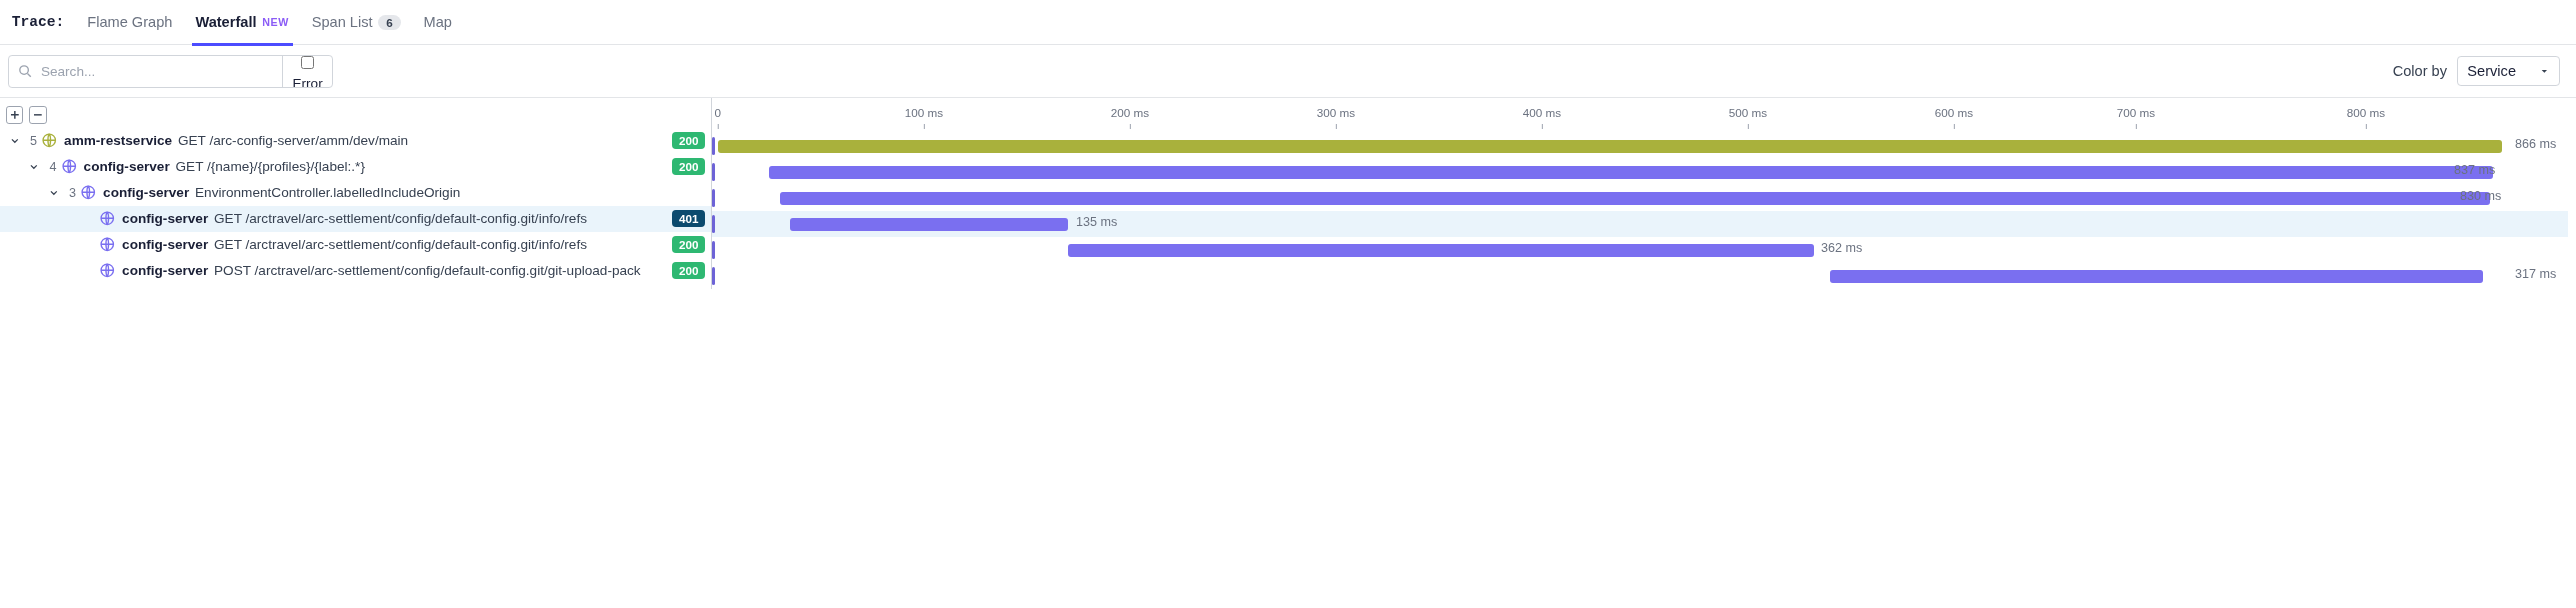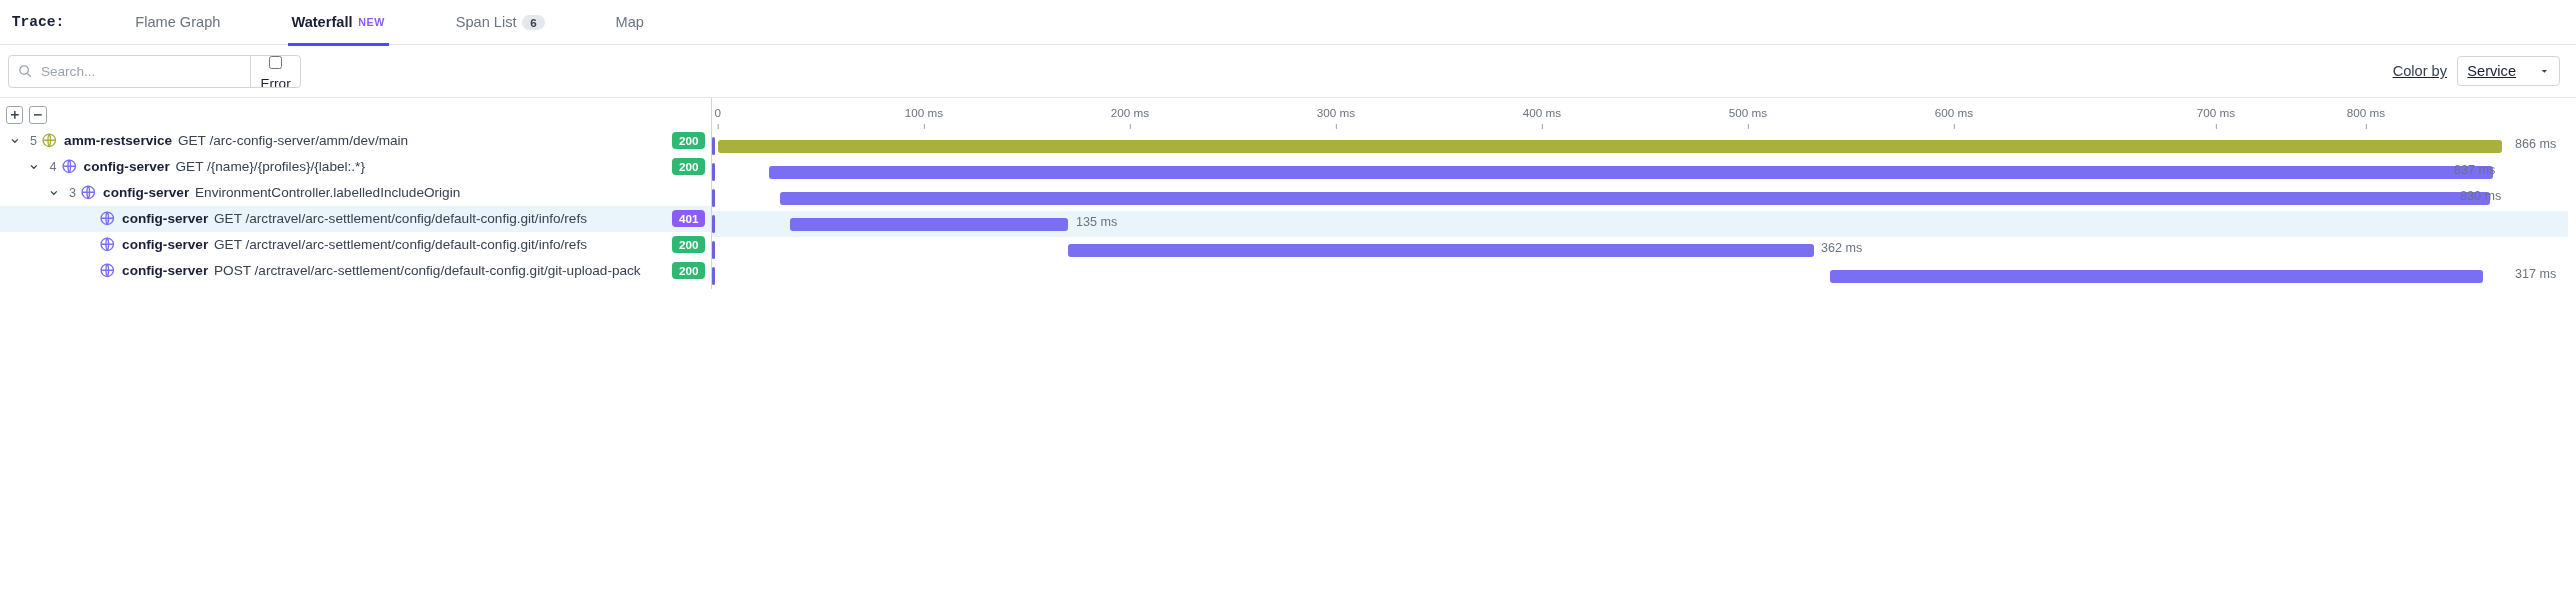--- a/index.html
+++ b/index.html
@@ -1,35 +1,35 @@
 <!DOCTYPE html>
 <html><head>
 <meta charset="utf-8">
 <style>
 * { box-sizing: border-box; margin: 0; padding: 0; }
 body { font-family: -apple-system, BlinkMacSystemFont, "Segoe UI", Helvetica, Arial, sans-serif; font-size: 13.6px; color: #1a1f36; background: #fff; }
 
 .tabs-bar { display: flex; align-items: center; padding: 0 11.7px; border-bottom: 1px solid #e3e5e8; height: 45px; gap: 23px; }
 .tabs-label { font-weight: 700; font-size: 14.6px; font-family: Liberation Mono, monospace; }
-.tab { color: #6b7280; font-size: 14.6px; cursor: pointer; display: flex; align-items: center; gap: 5.8px; height: 45px; position: relative; margin-left: 48px; }
+.tab { color: #6b7280; font-size: 14.6px; cursor: pointer; display: flex; align-items: center; gap: 5.8px; height: 45px; position: relative; }
 .tab.active { color: #1a1f36; font-weight: 600; }
 .tab.active::after { content: ""; position: absolute; bottom: -1px; left: -3.9px; right: -3.9px; height: 2.9px; background: #4c4cff; }
 .tab-new { color: #8b5cf6; font-size: 10.7px; font-weight: 700; letter-spacing: 0.5px; }
 .tab-badge { background: #e5e7eb; color: #374151; border-radius: 9.7px; padding: 1px 7.8px; font-size: 11.7px; font-weight: 600; }
 
 .toolbar { display: flex; align-items: center; padding: 9.7px 7.8px; border-bottom: 1px solid #e3e5e8; gap: 0; }
-.search-wrap { display: flex; border: 1px solid #d1d5db; border-radius: 3.9px; overflow: hidden; height: 33px; }
+.search-wrap { display: flex; border: 1px solid #d1d5db; border-radius: 3.9px; overflow: hidden; height: 33px; gap: 32px; }
 .search-input { display: flex; align-items: center; padding: 0 9.7px; width: 241px; gap: 7.8px; }
 .search-input input { border: none; outline: none; font-size: 13.6px; flex: 1; background: transparent; }
 .search-input input::placeholder { color: #9ca3af; }
 .error-toggle { display: flex; align-items: center; gap: 7.8px; padding: 0 9.7px; border-left: 1px solid #d1d5db; cursor: pointer; flex-direction: column; }
 .error-toggle input[type="checkbox"] { width: 14.6px; height: 14.6px; cursor: pointer; }
 .error-count { background: #fee2e2; color: #dc2626; border-radius: 3.9px; padding: 1px 6.8px; font-size: 11.7px; font-weight: 600; }
 .spacer { flex: 1; }
-.colorby { display: flex; align-items: center; gap: 9.7px; padding-right: 7.8px; text-decoration: underline; }
+.colorby { display: flex; align-items: center; gap: 9.7px; padding-right: 7.8px; }
 .colorby-label { font-size: 14.6px; color: #374151; }
 .colorby-select { display: flex; align-items: center; gap: 23px; border: 1px solid #d1d5db; border-radius: 3.9px; padding: 5.8px 9.7px; font-size: 14.6px; cursor: pointer; }
 
 .main { display: flex; }
 .left-col { width: 712px; flex: 0 0 712px; border-right: 1px solid #d1d5db; }
 .right-col { flex: 1; position: relative; padding-right: 7.8px; }
 
 .tree-toolbar { display: flex; gap: 5.8px; padding: 7.8px 5.8px 3.9px 5.8px; }
 .tree-btn { width: 17.5px; height: 17.5px; border: 1px solid #9ca3af; border-radius: 2.9px; display: flex; align-items: center; justify-content: center; cursor: pointer; font-size: 12.6px; line-height: 1; color: #374151; background: #fff; }
 
@@ -38,21 +38,21 @@
 .row.highlight { background: #eaf4fb; }
 .row .indent-spacer { flex: 0 0 auto; }
 .chevron { width: 17.5px; display: flex; justify-content: center; color: #374151; cursor: pointer; flex: 0 0 17.5px; }
 .child-count { width: 17.5px; text-align: right; color: #6b7280; font-size: 12.6px; padding-right: 3.9px; flex: 0 0 17.5px; }
 .svc-icon { width: 17.5px; height: 17.5px; flex: 0 0 17.5px; display: flex; align-items: center; justify-content: center; margin-right: 5.8px; }
 .svc-name { font-weight: 700; margin-right: 5.8px; white-space: nowrap; }
 .operation { color: #374151; white-space: nowrap; overflow: hidden; text-overflow: ellipsis; flex: 1; }
 .row-badge { flex: 0 0 auto; margin-left: 7.8px; }
 .status-badge { border-radius: 3.9px; padding: 1.9px 6.8px; font-size: 11.7px; font-weight: 700; color: #fff; }
 .status-200 { background: #2eb872; }
-.status-401 { background: #8b5cf6; }
+.status-401 { background: #0c4a6e; }
 
 .timeline-header { height: 35px; position: relative; }
 .tick { position: absolute; top: 7.8px; font-size: 11.7px; color: #6b7280; transform: translateX(-50%); }
 .tick::after { content: ""; position: absolute; top: 17.5px; left: 50%; width: 1px; height: 5.8px; background: #9ca3af; }
 
 .bars { position: relative; }
 .bar-row { height: 26px; position: relative; display: flex; align-items: center; }
 .bar-row.highlight { background: #eaf4fb; }
 .root-marker { position: absolute; top: 3.9px; bottom: 3.9px; width: 2.9px; background: #6d63d6; border-radius: 1.9px; }
 .bar { position: absolute; top: 6.8px; height: 12.6px; border-radius: 2.9px; }
@@ -224,21 +224,21 @@
   </div>
   <div class="right-col">
     <div class="timeline-header" id="timeline-header">
         <div class="tick" style="left: 5.8px;">0</div>
         <div class="tick" style="left: 212px;">100 ms</div>
         <div class="tick" style="left: 418px;">200 ms</div>
         <div class="tick" style="left: 624px;">300 ms</div>
         <div class="tick" style="left: 830px;">400 ms</div>
         <div class="tick" style="left: 1036px;">500 ms</div>
         <div class="tick" style="left: 1242px;">600 ms</div>
-        <div class="tick" style="left: 1504px; text-align: center;">700 ms</div>
+        <div class="tick" style="left: 1424px; text-align: center;">700 ms</div>
         <div class="tick" style="left: 1654px;">800 ms</div>
       </div>
     <div class="bars" id="bars">
         <div class="bar-row">
           <div class="root-marker" style="left:0px"></div>
           <div class="bar olive" style="left:5.8px;width:1784px"></div>
           <div class="duration" style="left:1803px">866 ms</div>
         </div>
         <div class="bar-row">
           <div class="root-marker" style="left:0px"></div>

